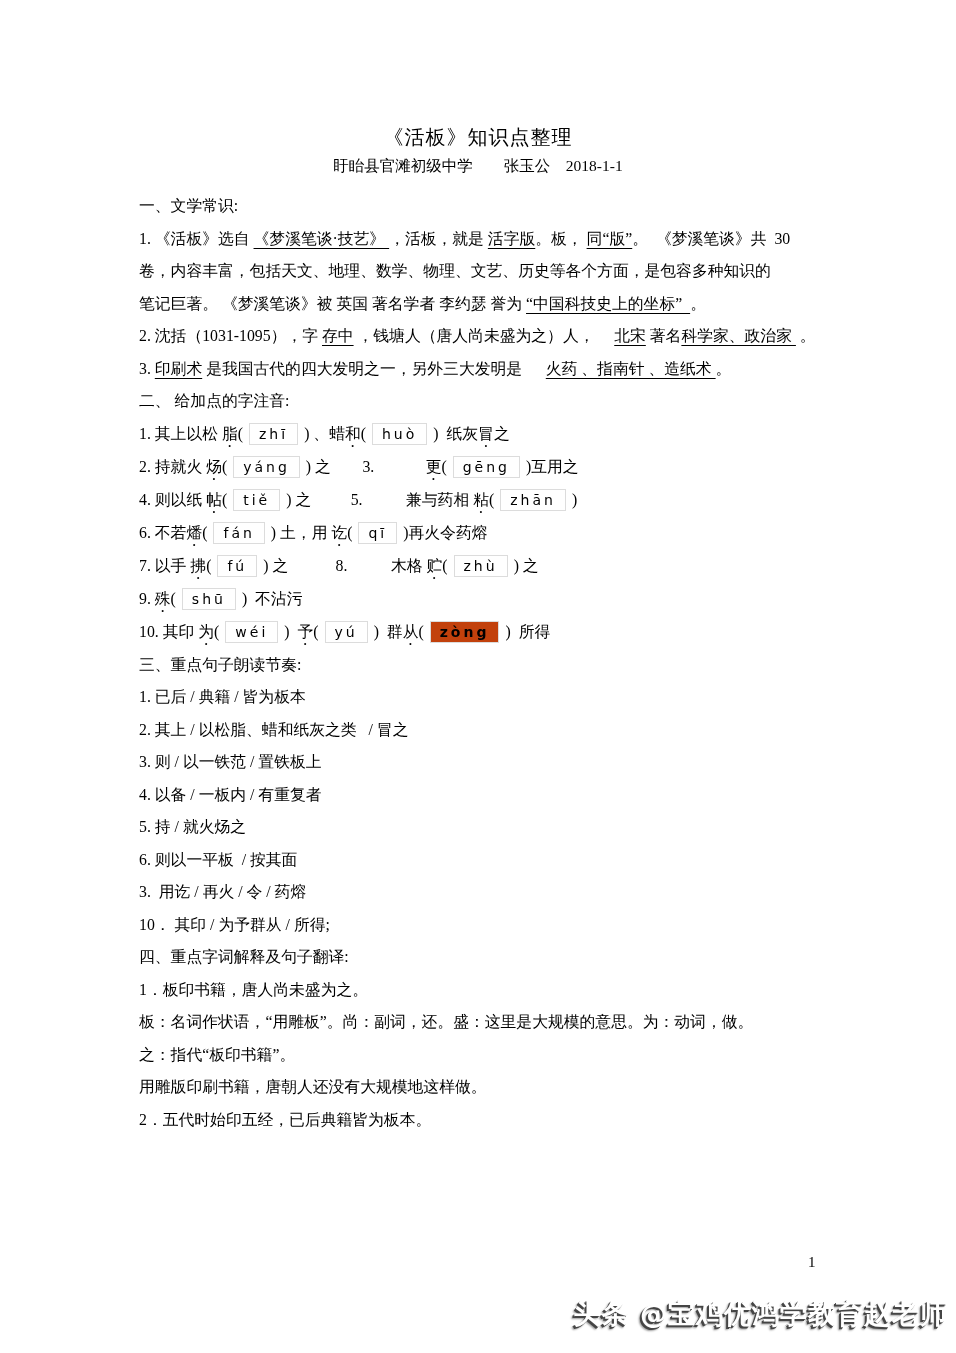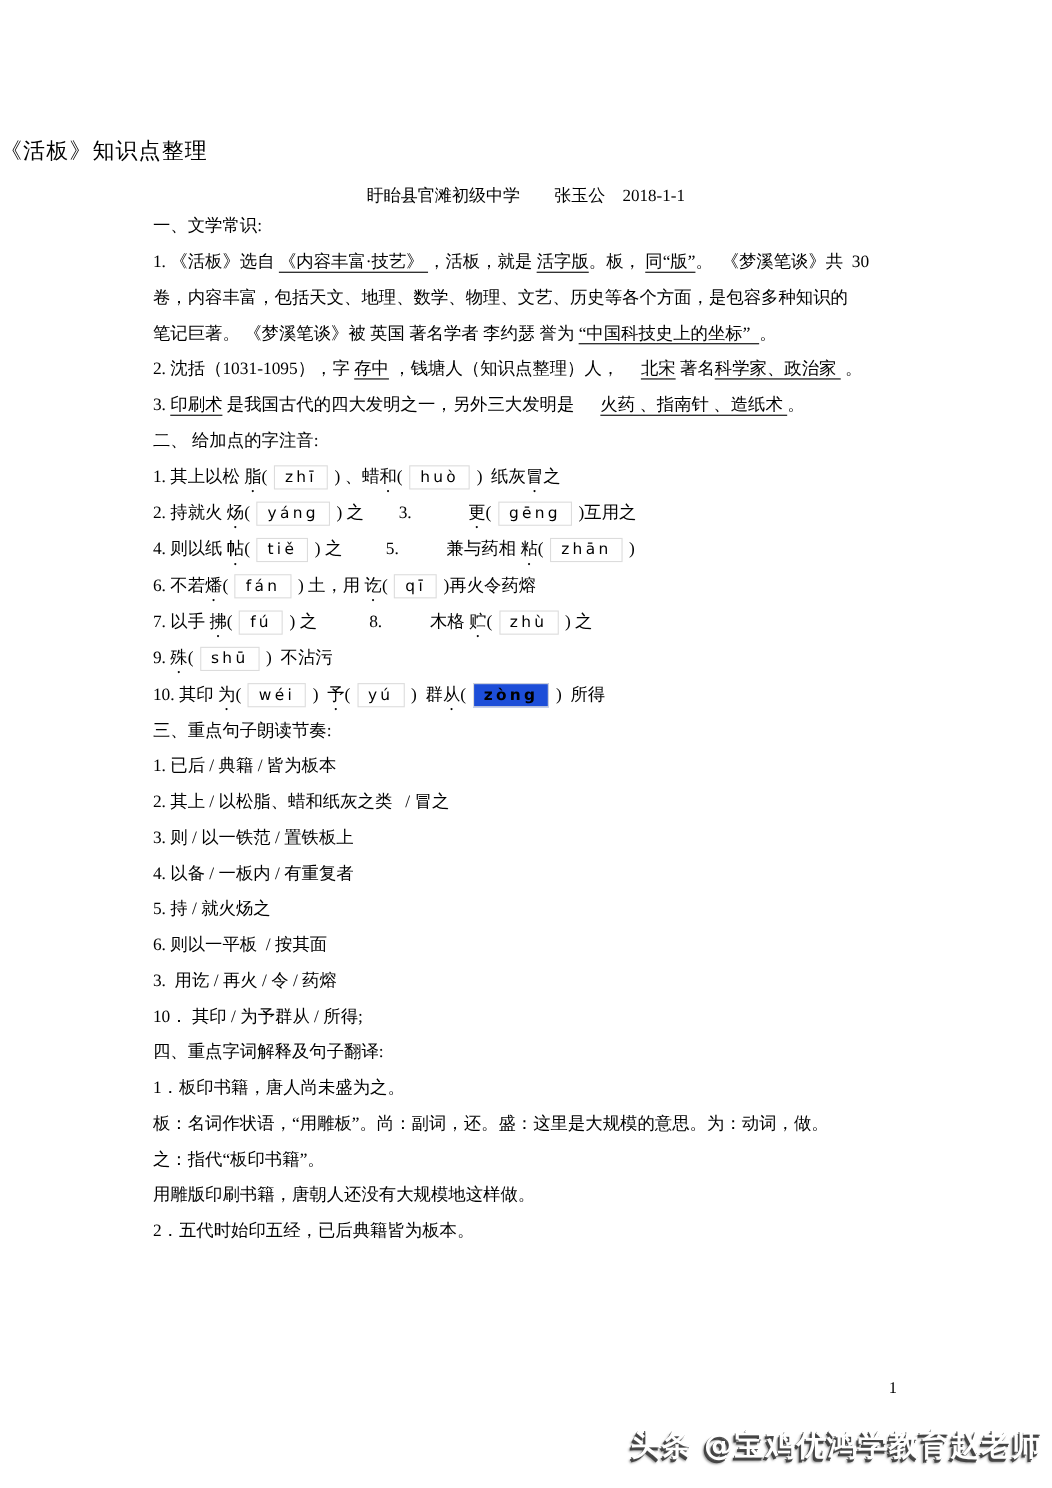--- a/index.html
+++ b/index.html
@@ -5,25 +5,25 @@
   html,body { margin:0; padding:0; }
   body {
     width:956px; height:1353px;
     background:#ffffff; color:#000;
     font-family:"Liberation Serif","DejaVu Serif",serif;
     position:relative; overflow:hidden;
   }
   .page { position:absolute; inset:0; }
   .doc-title {
     position:absolute; top:124px; left:0; width:100%;
-    text-align:left; font-size:20px; font-weight:400;
+    text-align:center; font-size:20px; font-weight:400;
     letter-spacing:1px; margin:0;
   }
   .doc-subtitle {
-    position:absolute; top:168px; left:0; width:100%;
+    position:absolute; top:156px; left:0; width:100%;
     text-align:center; font-size:15.5px; white-space:pre;
   }
   .doc-body {
     position:absolute; left:139px; top:190px; width:705px;
     font-size:15.8px;
   }
   .line {
     line-height:32.5px; min-height:32.5px;
     white-space:pre-wrap;
   }
@@ -42,21 +42,21 @@
   .py {
     display:inline-block;
     font-family:"DejaVu Sans","Liberation Sans",sans-serif;
     font-size:14px; line-height:20px;
     border:1px solid #dcdcdc;
     padding:0 9px; margin:0 6px;
     letter-spacing:3px;
     vertical-align:baseline;
   }
   .b { font-weight:700; }
-  .hl { background:#1d4ed8; }
+  .hl { background:#c2410c; }
   .page-number {
     position:absolute; top:1254px; left:808px;
     font-size:15px;
   }
   .watermark {
     position:absolute; top:1296px; right:8px;
     font-family:"DejaVu Sans","Liberation Sans",sans-serif;
     font-weight:700; font-size:27px; letter-spacing:1px;
     color:#ffffff; white-space:nowrap;
     text-shadow:-2px 2px 0 #454545, -1px 1px 0 #5a5a5a, -3px 3px 2px #9a9a9a;
@@ -64,24 +64,24 @@
   }
 </style>
 </head>
 <body>
 
 <div class="page">
   <h1 class="doc-title">《活板》知识点整理</h1>
   <div class="doc-subtitle">盱眙县官滩初级中学        张玉公    2018-1-1</div>
   <div class="doc-body">
       <div class="line"><span class="seg">一、文学常识:</span></div>
-      <div class="line"><span class="seg">1. 《活板》选自 </span><span class="seg u">《内容丰富·技艺》 </span><span class="seg">，活板，就是 </span><span class="seg u">活字版</span><span class="seg">。板， </span><span class="seg u">同“版”</span><span class="seg">。  《梦溪笔谈》共  30</span></div>
+      <div class="line"><span class="seg">1. 《活板》选自 </span><span class="seg u">《梦溪笔谈·技艺》 </span><span class="seg">，活板，就是 </span><span class="seg u">活字版</span><span class="seg">。板， </span><span class="seg u">同“版”</span><span class="seg">。  《梦溪笔谈》共  30</span></div>
       <div class="line"><span class="seg">卷，内容丰富，包括天文、地理、数学、物理、文艺、历史等各个方面，是包容多种知识的</span></div>
       <div class="line"><span class="seg">笔记巨著。 《梦溪笔谈》被 英国 著名学者 李约瑟 誉为 </span><span class="seg u">“中国科技史上的坐标”  </span><span class="seg">。</span></div>
-      <div class="line"><span class="seg">2. 沈括（1031-1095），字 </span><span class="seg u">存中</span><span class="seg"> ，钱塘人（知识点整理）人，     </span><span class="seg u">北宋</span><span class="seg"> 著名</span><span class="seg u">科学家、政治家 </span><span class="seg"> 。</span></div>
+      <div class="line"><span class="seg">2. 沈括（1031-1095），字 </span><span class="seg u">存中</span><span class="seg"> ，钱塘人（唐人尚未盛为之）人，     </span><span class="seg u">北宋</span><span class="seg"> 著名</span><span class="seg u">科学家、政治家 </span><span class="seg"> 。</span></div>
       <div class="line"><span class="seg">3. </span><span class="seg u">印刷术</span><span class="seg"> 是我国古代的四大发明之一，另外三大发明是      </span><span class="seg u">火药 、指南针 、造纸术 </span><span class="seg">。</span></div>
       <div class="line"><span class="seg">二、 给加点的字注音:</span></div>
       <div class="line"><span class="seg">1. 其上以松 </span><span class="seg dot">脂</span><span class="seg">(</span><span class="seg py">zhī</span><span class="seg">) 、蜡</span><span class="seg dot">和</span><span class="seg">(</span><span class="seg py">huò</span><span class="seg">)  纸灰</span><span class="seg dot">冒</span><span class="seg">之</span></div>
       <div class="line"><span class="seg">2. 持就火 </span><span class="seg dot">炀</span><span class="seg">(</span><span class="seg py">yáng</span><span class="seg">) 之        3.             </span><span class="seg dot">更</span><span class="seg">(</span><span class="seg py">gēng</span><span class="seg">)互用之</span></div>
       <div class="line"><span class="seg">4. 则以纸 </span><span class="seg dot">帖</span><span class="seg">(</span><span class="seg py">tiě</span><span class="seg">) 之          5.           兼与药相 </span><span class="seg dot">粘</span><span class="seg">(</span><span class="seg py">zhān</span><span class="seg">)</span></div>
       <div class="line"><span class="seg">6. 不若</span><span class="seg dot">燔</span><span class="seg">(</span><span class="seg py">fán</span><span class="seg">) 土，用 </span><span class="seg dot">讫</span><span class="seg">(</span><span class="seg py">qī</span><span class="seg">)再火令药熔</span></div>
       <div class="line"><span class="seg">7. 以手 </span><span class="seg dot">拂</span><span class="seg">(</span><span class="seg py">fú</span><span class="seg">) 之            8.           木格 </span><span class="seg dot">贮</span><span class="seg">(</span><span class="seg py">zhù</span><span class="seg">) 之</span></div>
       <div class="line"><span class="seg">9. </span><span class="seg dot">殊</span><span class="seg">(</span><span class="seg py">shū</span><span class="seg">)  不沾污</span></div>
       <div class="line"><span class="seg">10. 其印 </span><span class="seg dot">为</span><span class="seg">(</span><span class="seg py">wéi</span><span class="seg">)  </span><span class="seg dot">予</span><span class="seg">(</span><span class="seg py">yú</span><span class="seg">)  群</span><span class="seg dot">从</span><span class="seg">(</span><span class="seg py b hl">zòng</span><span class="seg">)  所得</span></div>
       <div class="line"><span class="seg">三、重点句子朗读节奏:</span></div>

